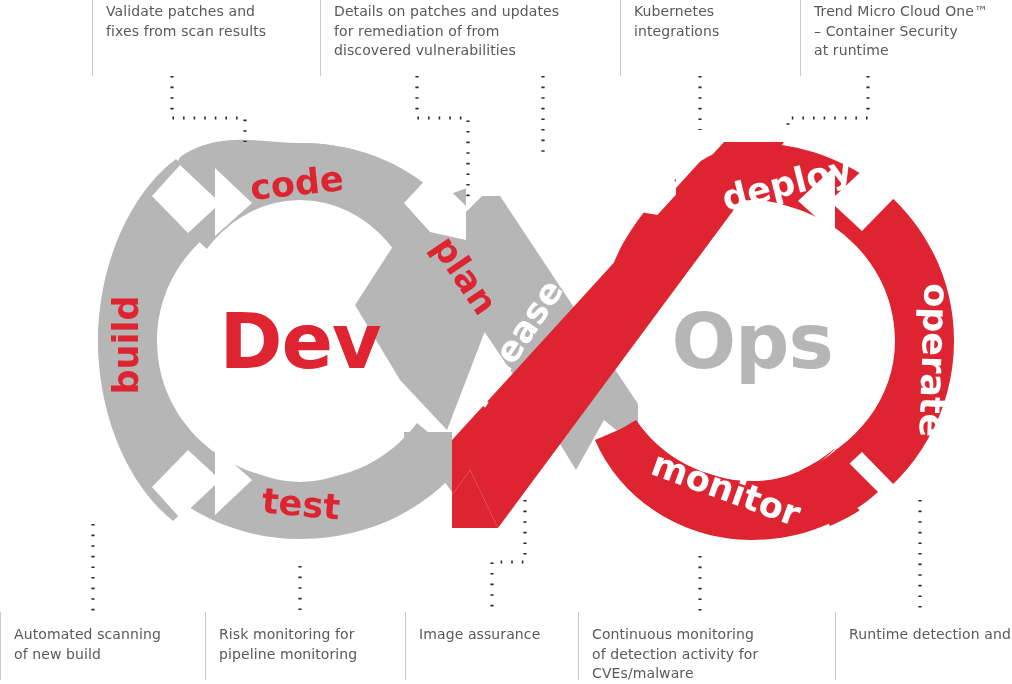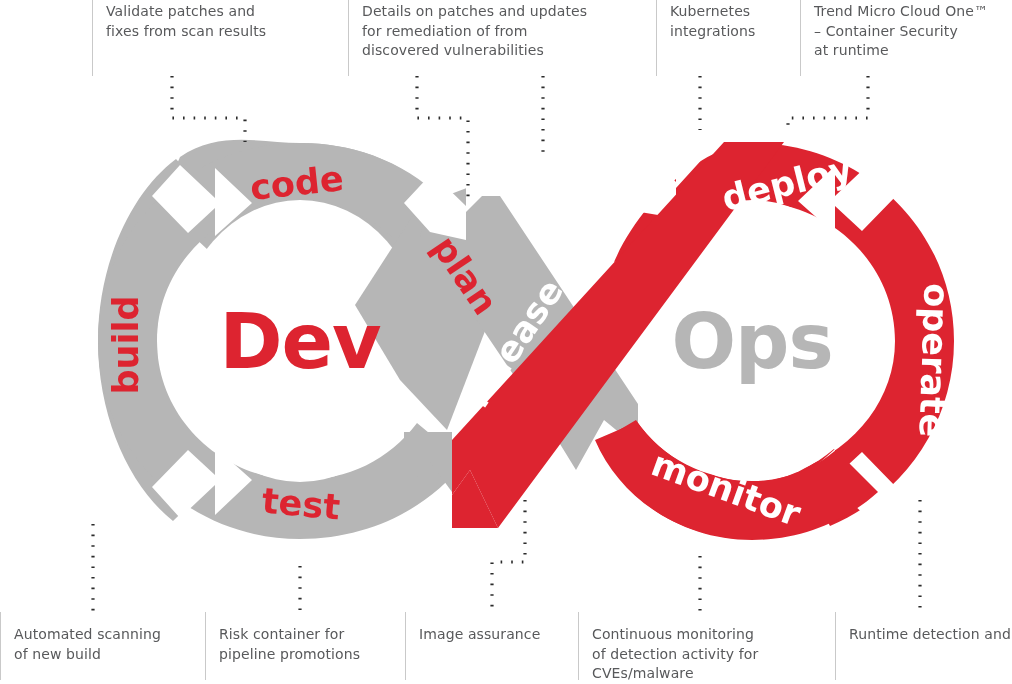--- a/index.html
+++ b/index.html
@@ -217,44 +217,44 @@
       <path d="M700,556 L700,612"></path>
       <path d="M920,500 L920,612"></path>
     </g>
 </svg>
 
 <div class="annotation-row" id="top-annotations">
     <div class="annotation" style="left: 92px; width: 228px;">
       <span class="line">Validate patches and</span>
       <span class="line">fixes from scan results</span>
     </div>
-    <div class="annotation" style="left: 320px; width: 300px; margin-left: 28px;">
+    <div class="annotation" style="left: 320px; width: 300px;">
       <span class="line">Details on patches and updates</span>
       <span class="line">for remediation of from</span>
       <span class="line">discovered vulnerabilities</span>
     </div>
-    <div class="annotation" style="left: 620px; width: 180px; margin-left: 36px;">
+    <div class="annotation" style="left: 620px; width: 180px;">
       <span class="line">Kubernetes</span>
       <span class="line">integrations</span>
     </div>
     <div class="annotation" style="left: 800px; width: 200px;">
       <span class="line">Trend Micro Cloud One™</span>
       <span class="line">– Container Security</span>
       <span class="line">at runtime</span>
     </div>
   </div>
 
 <div class="annotation-row" id="bottom-annotations">
     <div class="annotation" style="left: 0px; width: 205px;">
       <span class="line">Automated scanning</span>
       <span class="line">of new build</span>
     </div>
     <div class="annotation" style="left: 205px; width: 200px;">
-      <span class="line">Risk container for</span>
-      <span class="line">pipeline promotions</span>
+      <span class="line">Risk monitoring for</span>
+      <span class="line">pipeline monitoring</span>
     </div>
     <div class="annotation" style="left: 405px; width: 173px;">
       <span class="line">Image assurance</span>
     </div>
     <div class="annotation" style="left: 578px; width: 250px;">
       <span class="line">Continuous monitoring</span>
       <span class="line">of detection activity for</span>
       <span class="line">CVEs/malware</span>
     </div>
     <div class="annotation" style="left: 828px; width: 184px; margin-left: 7px;">

